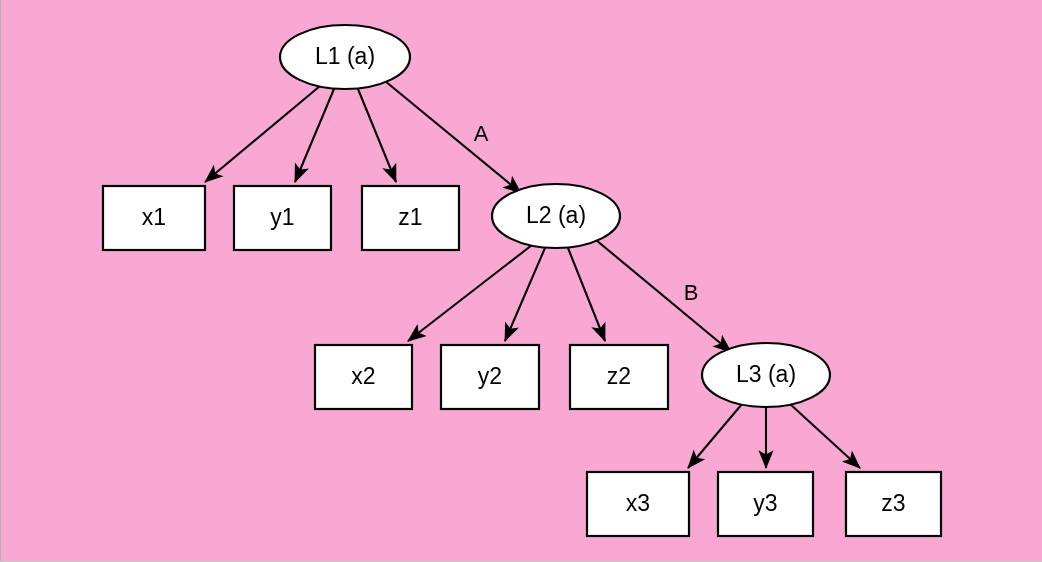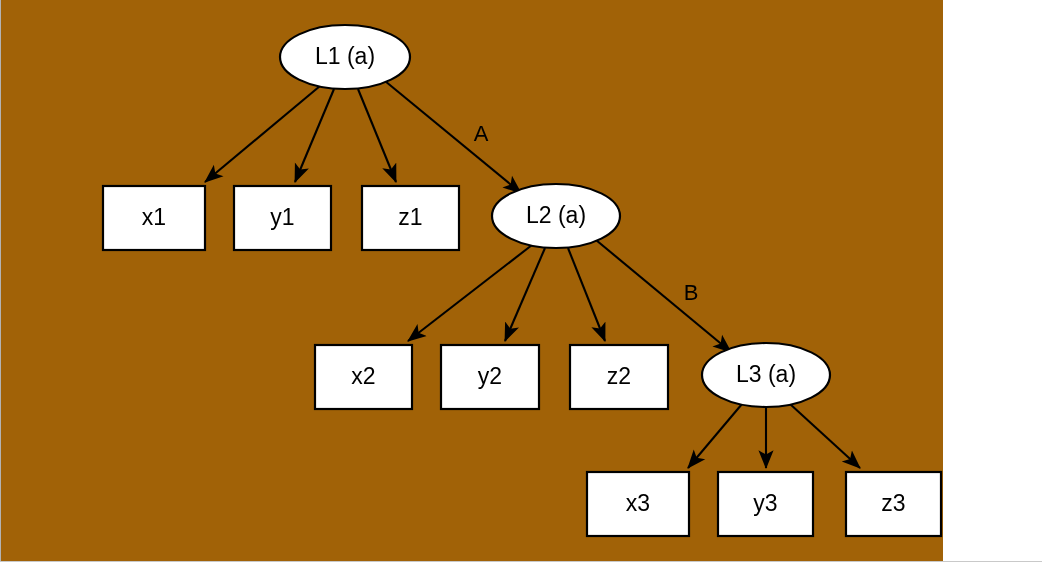--- a/index.html
+++ b/index.html
@@ -9,23 +9,23 @@
     background: #ffffff;
   }
   body {
     width: 1042px;
     height: 562px;
     font-family: "Liberation Sans", sans-serif;
     overflow: hidden;
   }
   #canvas-wrap {
     position: relative;
-    width: 943px;
+    width: 1042px;
     height: 562px;
-    background: #a16207;
+    background: #f9a8d4;
     box-sizing: border-box;
   }
   
   #canvas-wrap::before {
     content: "";
     position: absolute;
     left: 0; top: 0;
     width: 1px; height: 562px;
     background: #b3b3b3;
     pointer-events: none;

